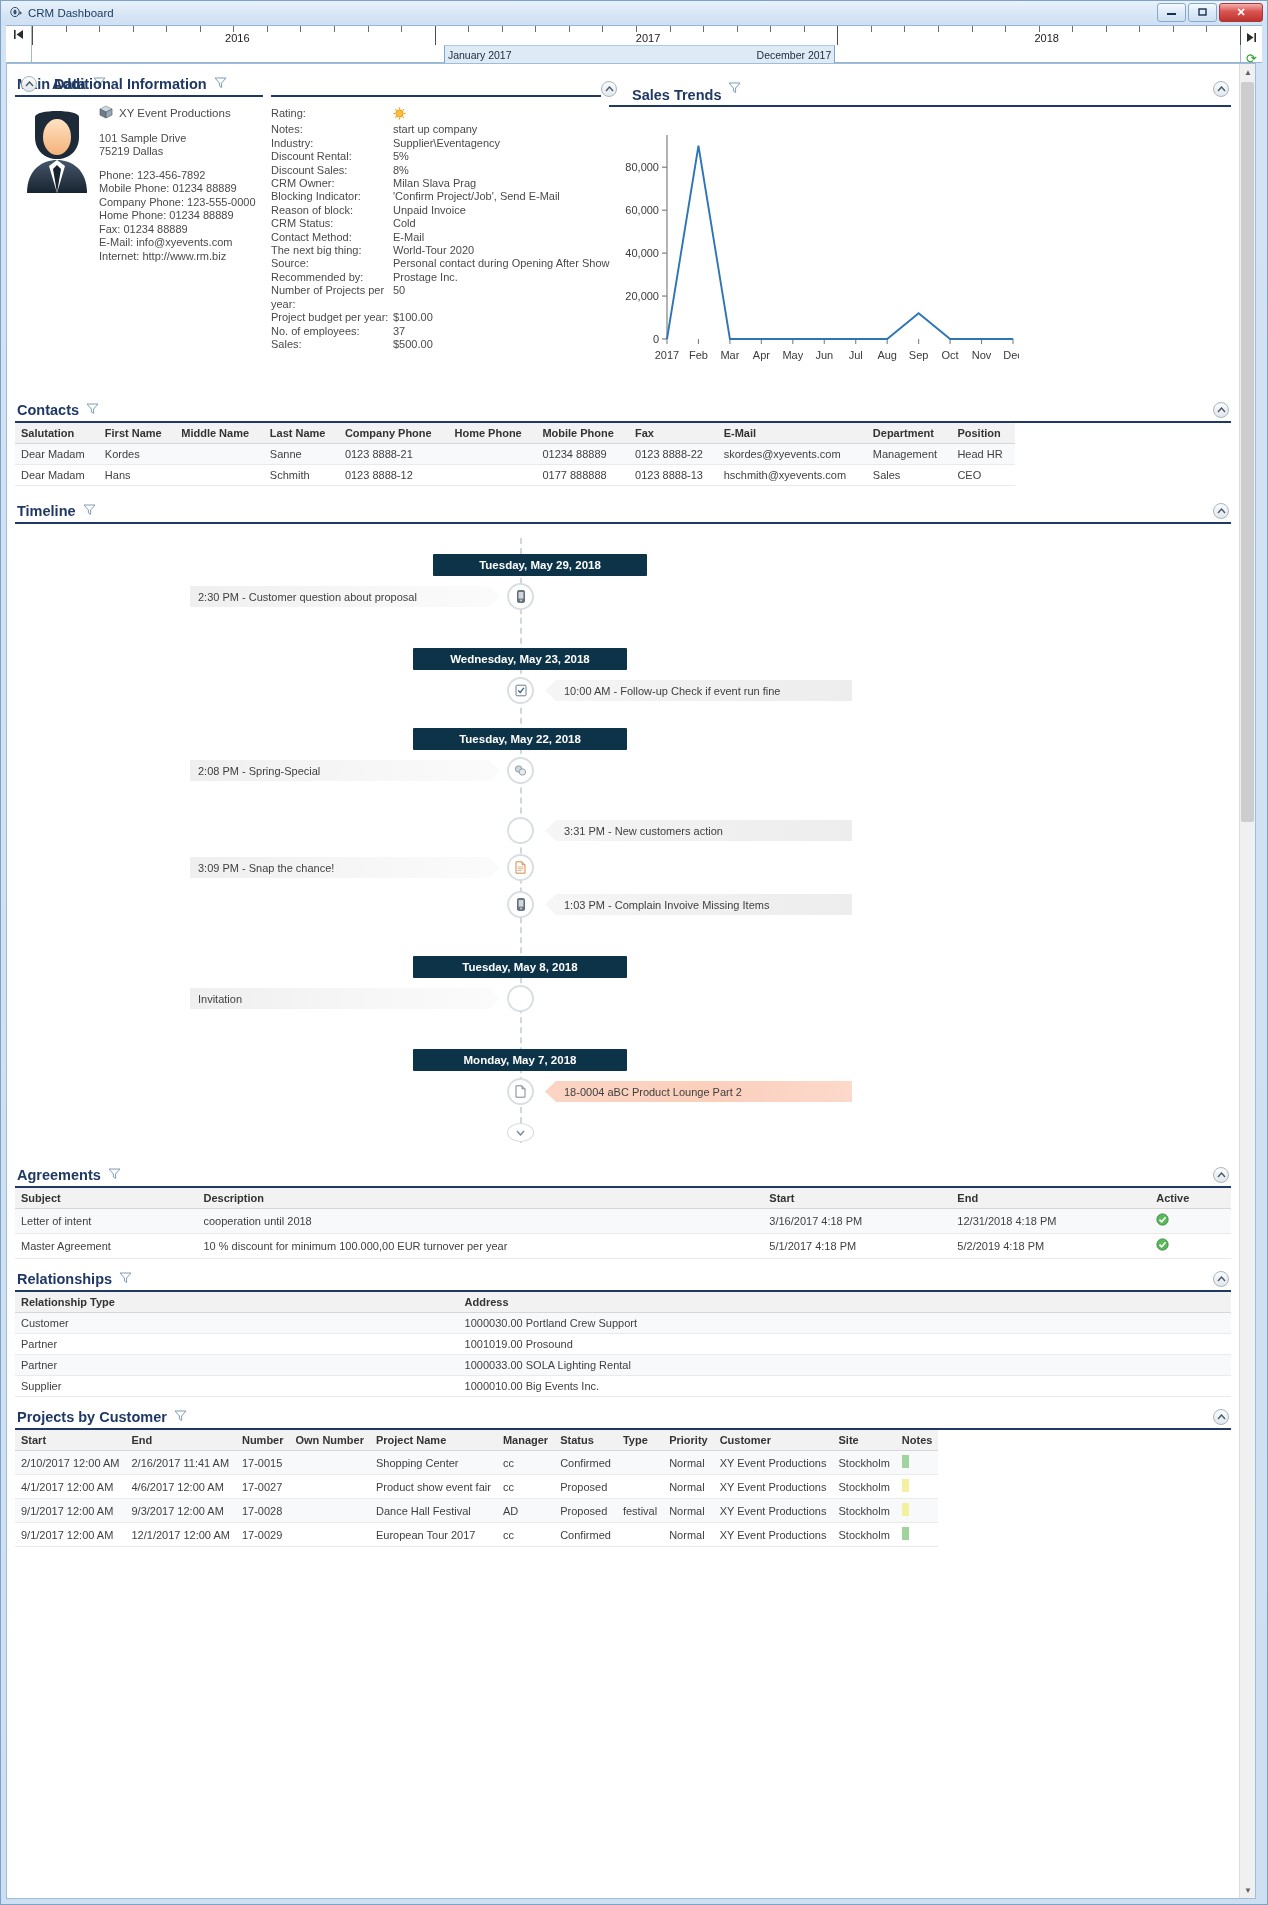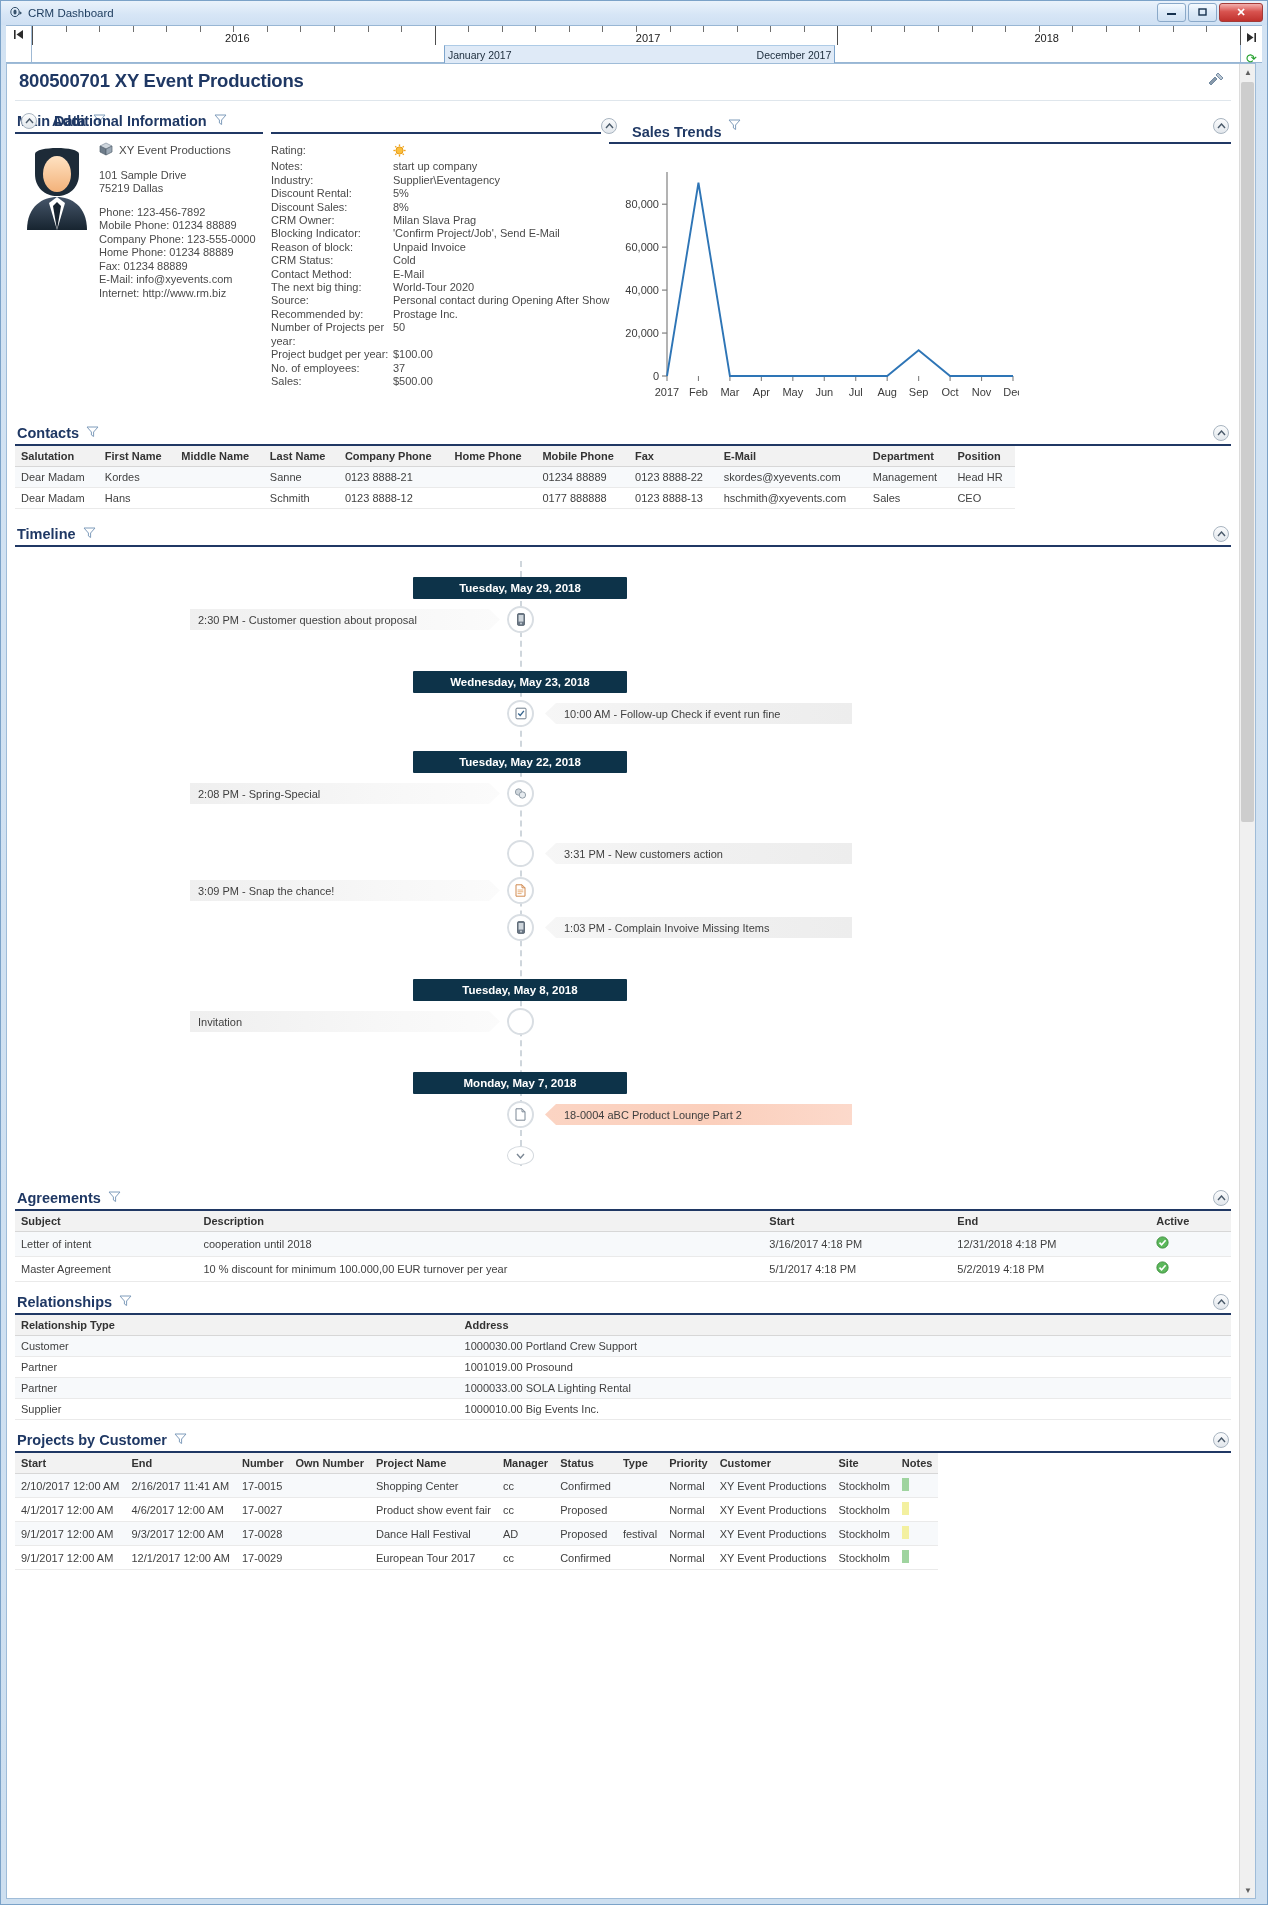--- a/index.html
+++ b/index.html
@@ -339,29 +339,20 @@
             <rect x="8.4" y="1" width="1.6" height="9" fill="#2b2b2b"></rect>
           </svg>
       </span>
       <span class="refresh-ic">⟳</span>
     </div>
   </div>
 
   <div class="canvas">
     <div class="page">
 
-      <div class="doc-title-row">
-        <div class="doc-title">800500701 XY Event Productions</div>
-        <div class="tools-ic">
-          <svg width="17" height="15" viewBox="0 0 17 15">
-            <path d="M1 11 L7 5 L9 7 L3 13 Z" fill="#8899aa" stroke="#5d7894" stroke-width="0.8"></path>
-            <path d="M10 1 L15 6 L13 8 L8 3 Z" fill="#b9c6d2" stroke="#5d7894" stroke-width="0.8"></path>
-          </svg>
-        </div>
-      </div>
 
       <div class="top-row">
 
         <div class="col-main">
           <div class="panel-header">
             <span class="panel-title">Main Data</span>
             <span class="funnel">
               <svg width="13" height="13" viewBox="0 0 13 13">
                   <path d="M1 2 H12 L7.6 7 V11.5 L5.4 10 V7 Z" fill="#ffffff" stroke="#7f9cbb" stroke-width="1"></path>
                 </svg>
@@ -552,21 +543,21 @@
                 <line x1="372.54545454545456" y1="218" x2="372.54545454545456" y2="223" stroke="#808080" stroke-width="1.1"></line>
                 <text x="372.54545454545456" y="238" text-anchor="middle" font-size="11" fill="#3b3b3b" font-family="&quot;Liberation Sans&quot;, sans-serif">Nov</text>
                 <line x1="404" y1="218" x2="404" y2="223" stroke="#808080" stroke-width="1.1"></line>
                 <text x="404" y="238" text-anchor="middle" font-size="11" fill="#3b3b3b" font-family="&quot;Liberation Sans&quot;, sans-serif">Dec</text>
                 <polyline points="58,218 89.45454545454545,24.73684210526318 120.9090909090909,218 152.36363636363637,218 183.8181818181818,218 215.27272727272728,218 246.72727272727272,218 278.1818181818182,218 309.6363636363636,192.2315789473684 341.09090909090907,218 372.54545454545456,218 404,218" fill="none" stroke="#2e75b6" stroke-width="1.9"></polyline>
               </svg>
           </div>
         </div>
       </div>
 
-      <div class="sec" style="margin-top:8px;">
+      <div class="sec" style="margin-top:22px;">
         <div class="panel-header">
           <span class="panel-title">Contacts</span>
           <span class="funnel">
             <svg width="13" height="13" viewBox="0 0 13 13">
                 <path d="M1 2 H12 L7.6 7 V11.5 L5.4 10 V7 Z" fill="#ffffff" stroke="#7f9cbb" stroke-width="1"></path>
               </svg>
           </span>
           <span class="collapse-btn">
             <svg width="9" height="6" viewBox="0 0 9 6">
                 <path d="M1 5 L4.5 1 L8 5" fill="none" stroke="#4a5a6a" stroke-width="1.4"></path>
@@ -629,21 +620,21 @@
               </svg>
           </span>
           <span class="collapse-btn">
             <svg width="9" height="6" viewBox="0 0 9 6">
                 <path d="M1 5 L4.5 1 L8 5" fill="none" stroke="#4a5a6a" stroke-width="1.4"></path>
               </svg>
           </span>
         </div>
         <div class="tl-area" id="timelineArea">
           <div class="tl-spine"></div>
-        <div class="tl-date" style="top: 24px;">Tuesday, May 29, 2018</div>
+        <div class="tl-date" style="top: 24px; margin-left: 20px;">Tuesday, May 29, 2018</div>
             <div class="tl-node" style="top: 53px;">
               <svg width="12" height="13" viewBox="0 0 12 13">
                 <rect x="2.5" y="0.6" width="7" height="11.8" rx="1.2" fill="#6b7886" stroke="#4e5a67" stroke-width="0.8"></rect>
                 <rect x="3.6" y="2" width="4.8" height="6.6" fill="#cfd6dc"></rect>
                 <circle cx="6" cy="10.5" r="0.9" fill="#cfd6dc"></circle>
               </svg>
             </div>
             <div class="tl-item left" style="top: 56px;">2:30 PM - Customer question about proposal</div>
             <div class="tl-date" style="top: 118px;">Wednesday, May 23, 2018</div>
             <div class="tl-node" style="top: 147px;">

